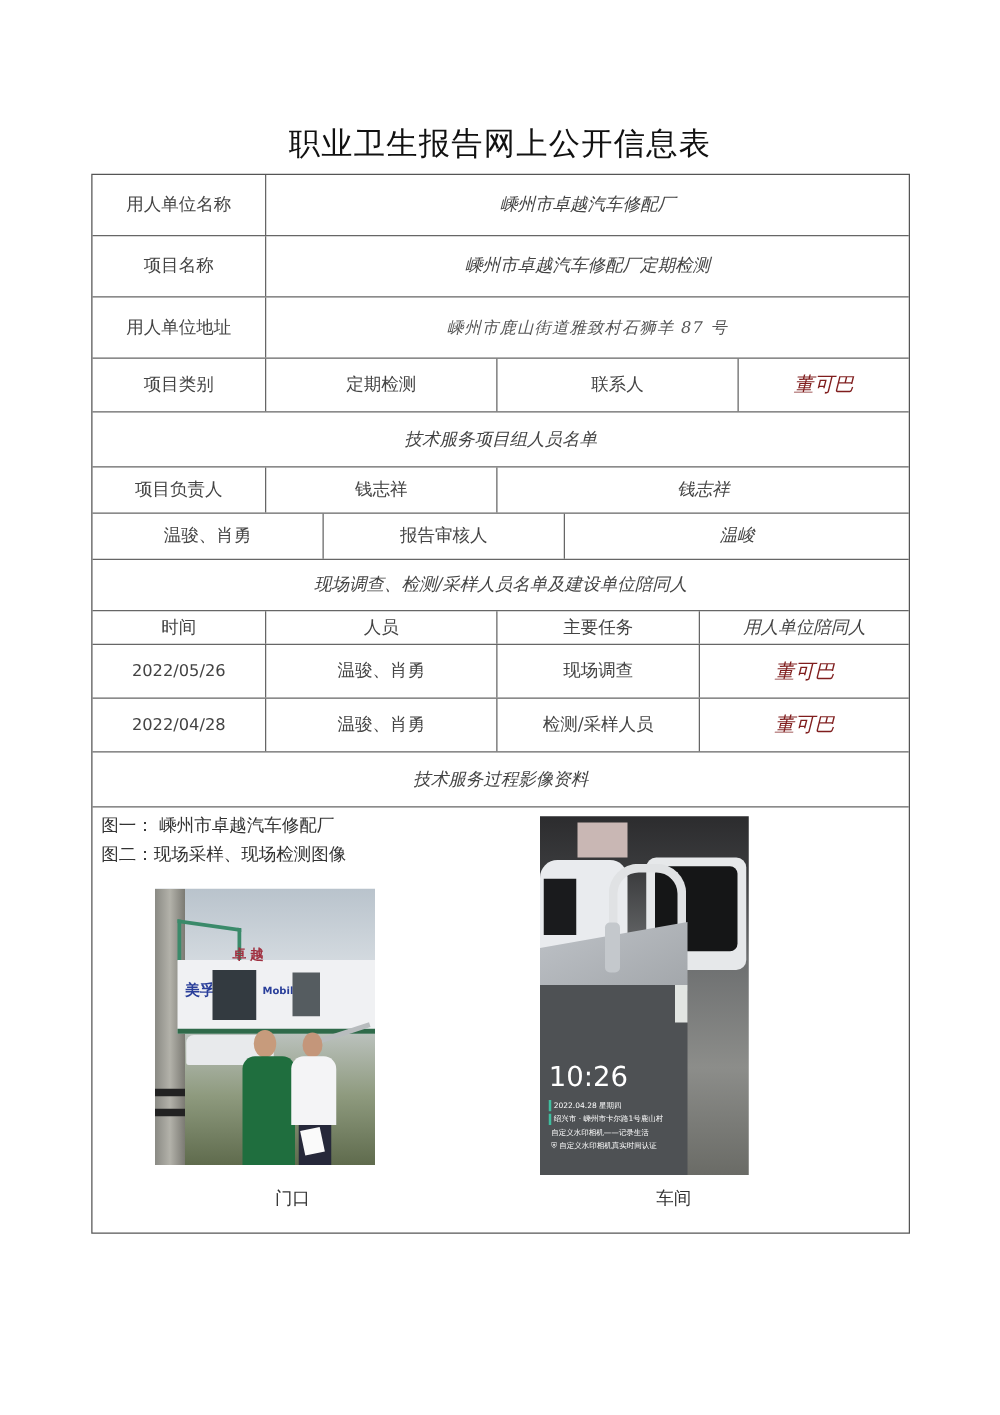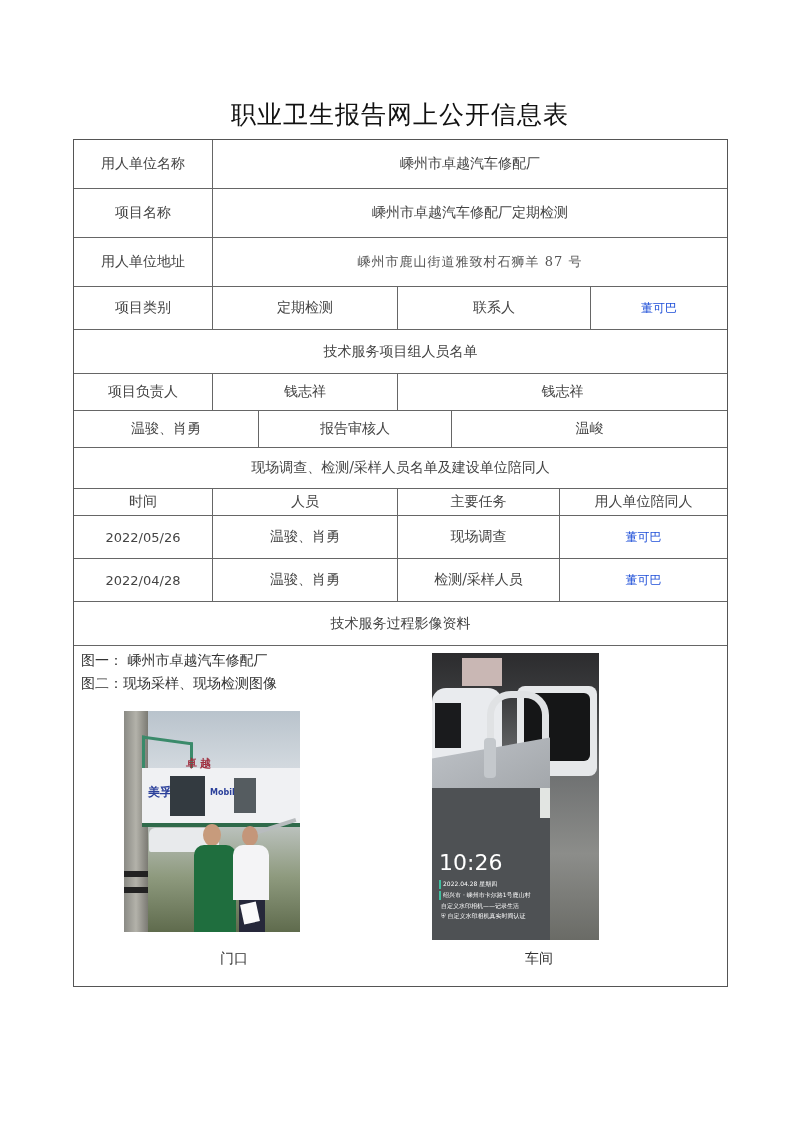--- a/index.html
+++ b/index.html
@@ -2,22 +2,22 @@
 <html><head>
 <meta charset="utf-8">
 <style>
   html, body { margin: 0; padding: 0; background: #ffffff; }
   body { width: 800px; height: 1132px; position: relative; font-family: "DejaVu Serif", "Liberation Serif", serif; color: #333; overflow: hidden; }
   .title { position: absolute; left: 0; width: 800px; top: 98px; text-align: center; font-size: 25px; color: #111; letter-spacing: 1px; }
   .sheet { position: absolute; left: 73px; top: 139px; width: 655px; border: 1.5px solid #555; box-sizing: border-box; }
   .row { position: relative; border-bottom: 1px solid #666; box-sizing: border-box; display: flex; }
   .row:last-child { border-bottom: none; }
   .cell { display: flex; align-items: center; justify-content: center; font-size: 14px; color: #444; box-sizing: border-box; border-right: 1px solid #666; }
-  .cell:last-child { border-right: none; }
-  .cell.dark { color: #1d4ed8; font-family: "DejaVu Sans", sans-serif; font-size: 12px; }
+  .cell:last-child { border-right: none; font-style: italic; }
+  .cell.dark { color: #7f1d1d; font-family: "DejaVu Sans", sans-serif; font-size: 16px; }
   .cell.sans { font-family: "DejaVu Sans", sans-serif; font-size: 13px; }
   .full { width: 100%; }
   .media { position: relative; height: 340px; }
   .caption-line { position: absolute; left: 7px; font-size: 14px; color: #333; }
   .photo { position: absolute; overflow: hidden; }
   .photo-label { position: absolute; font-size: 14px; color: #333; }
 </style>
 </head>
 <body>
 

